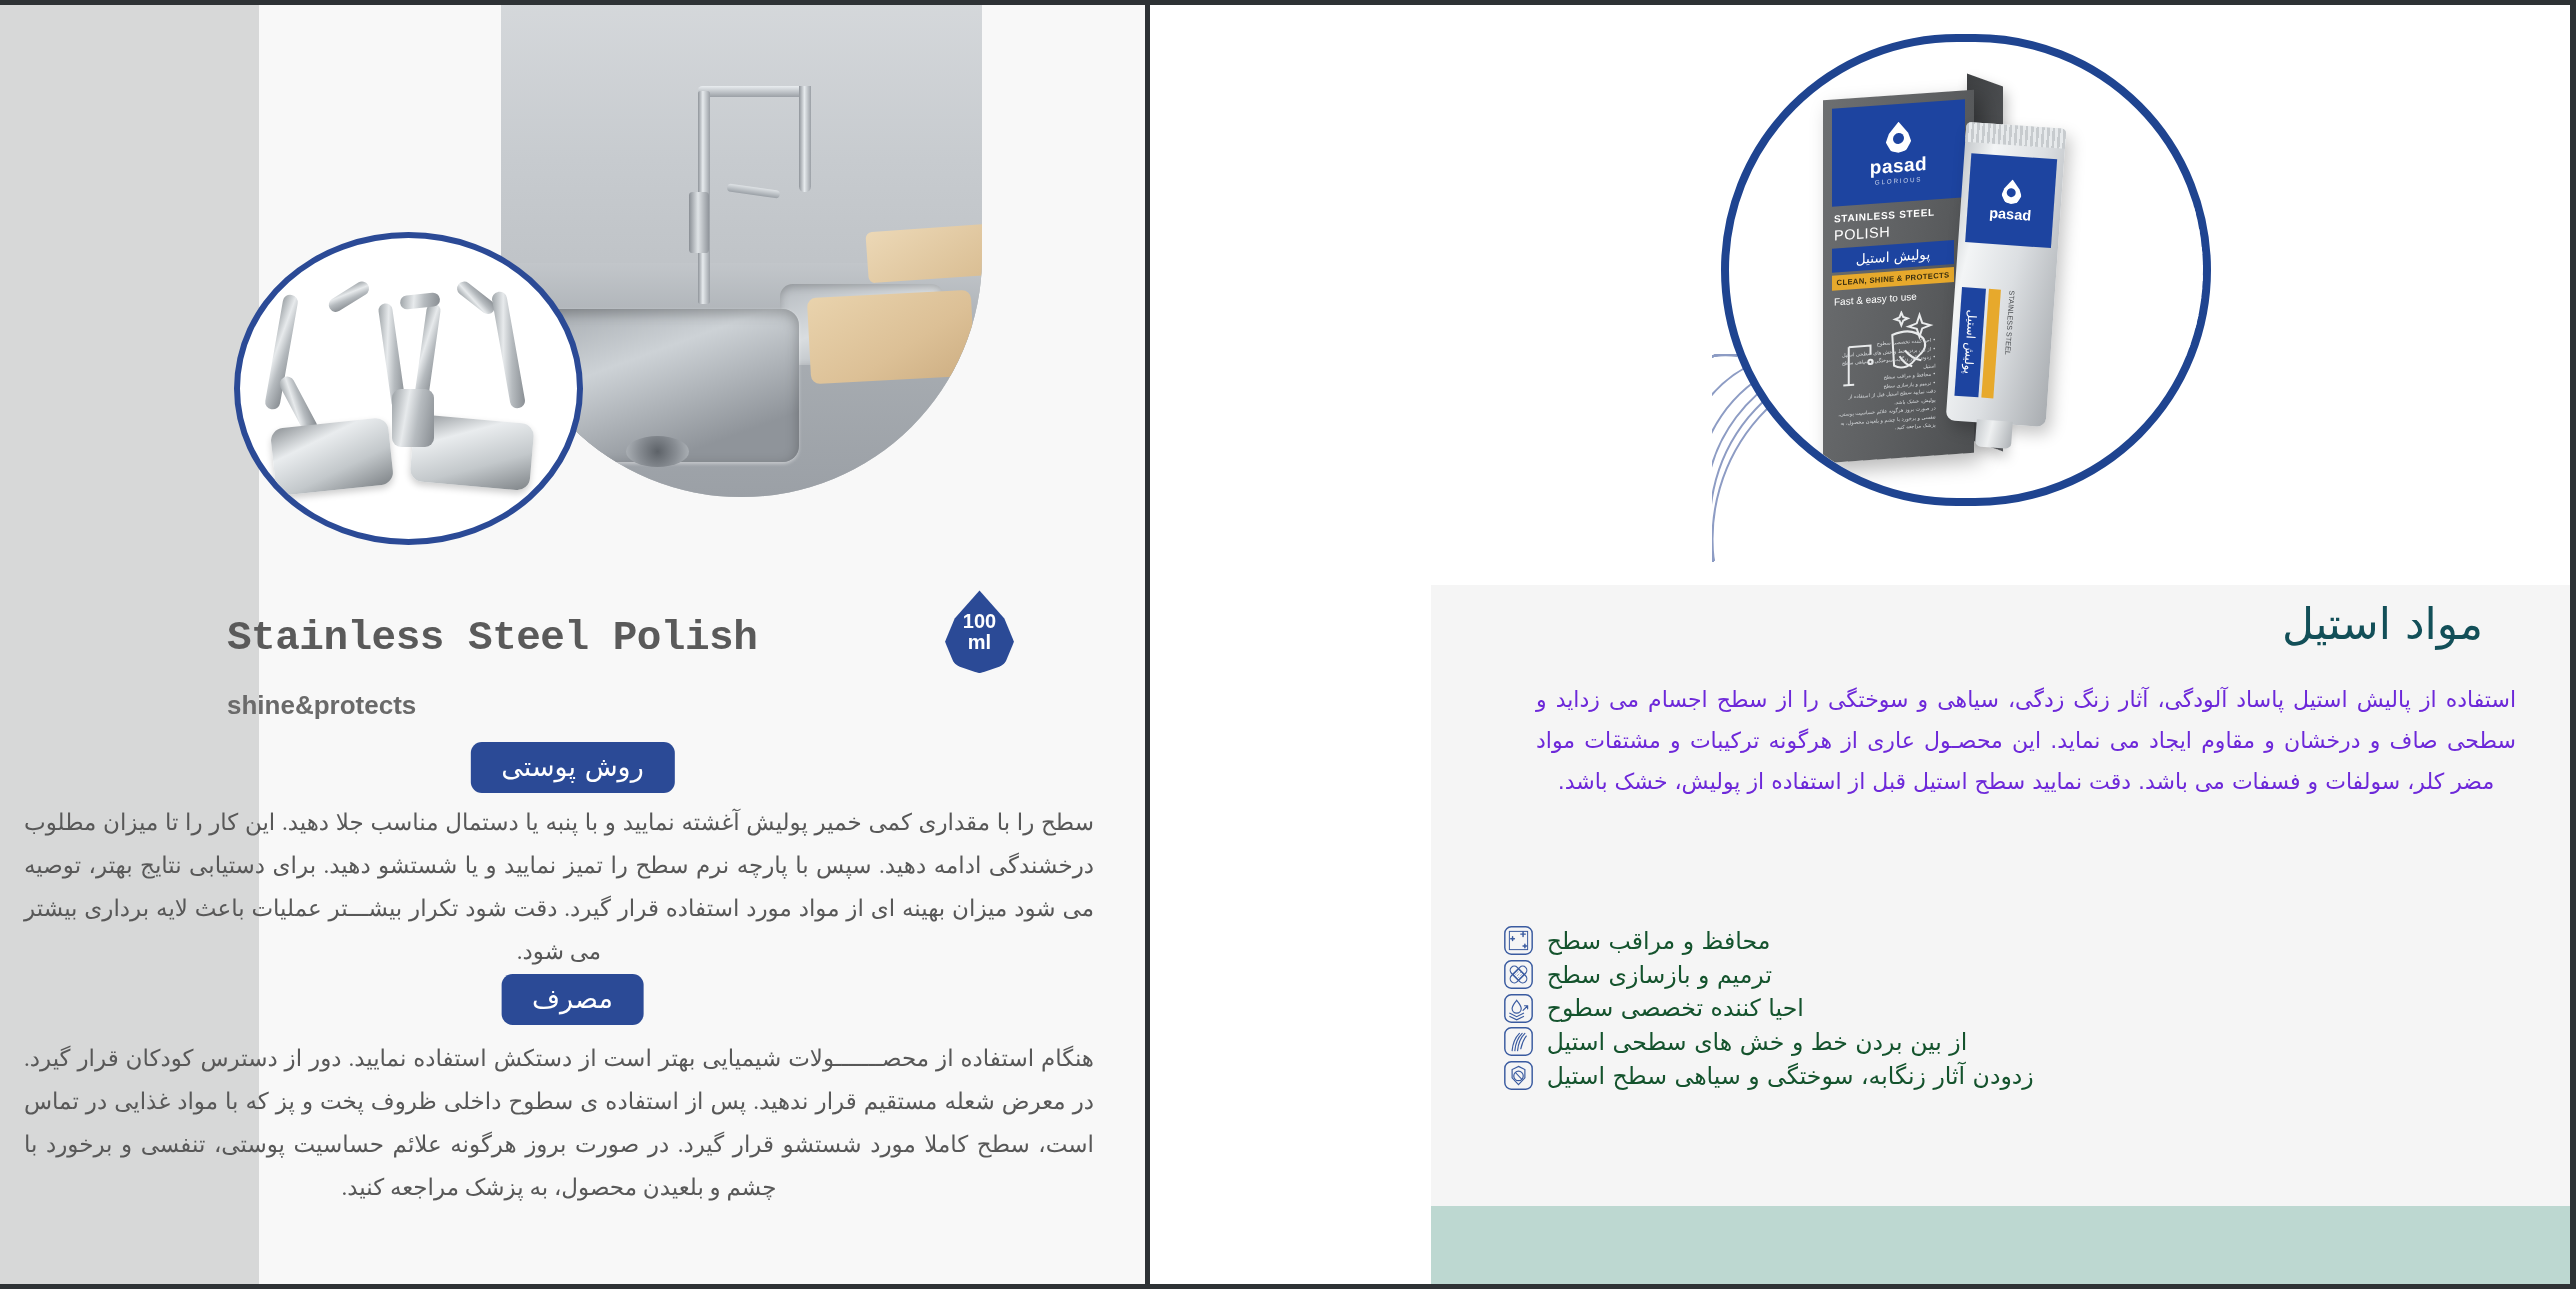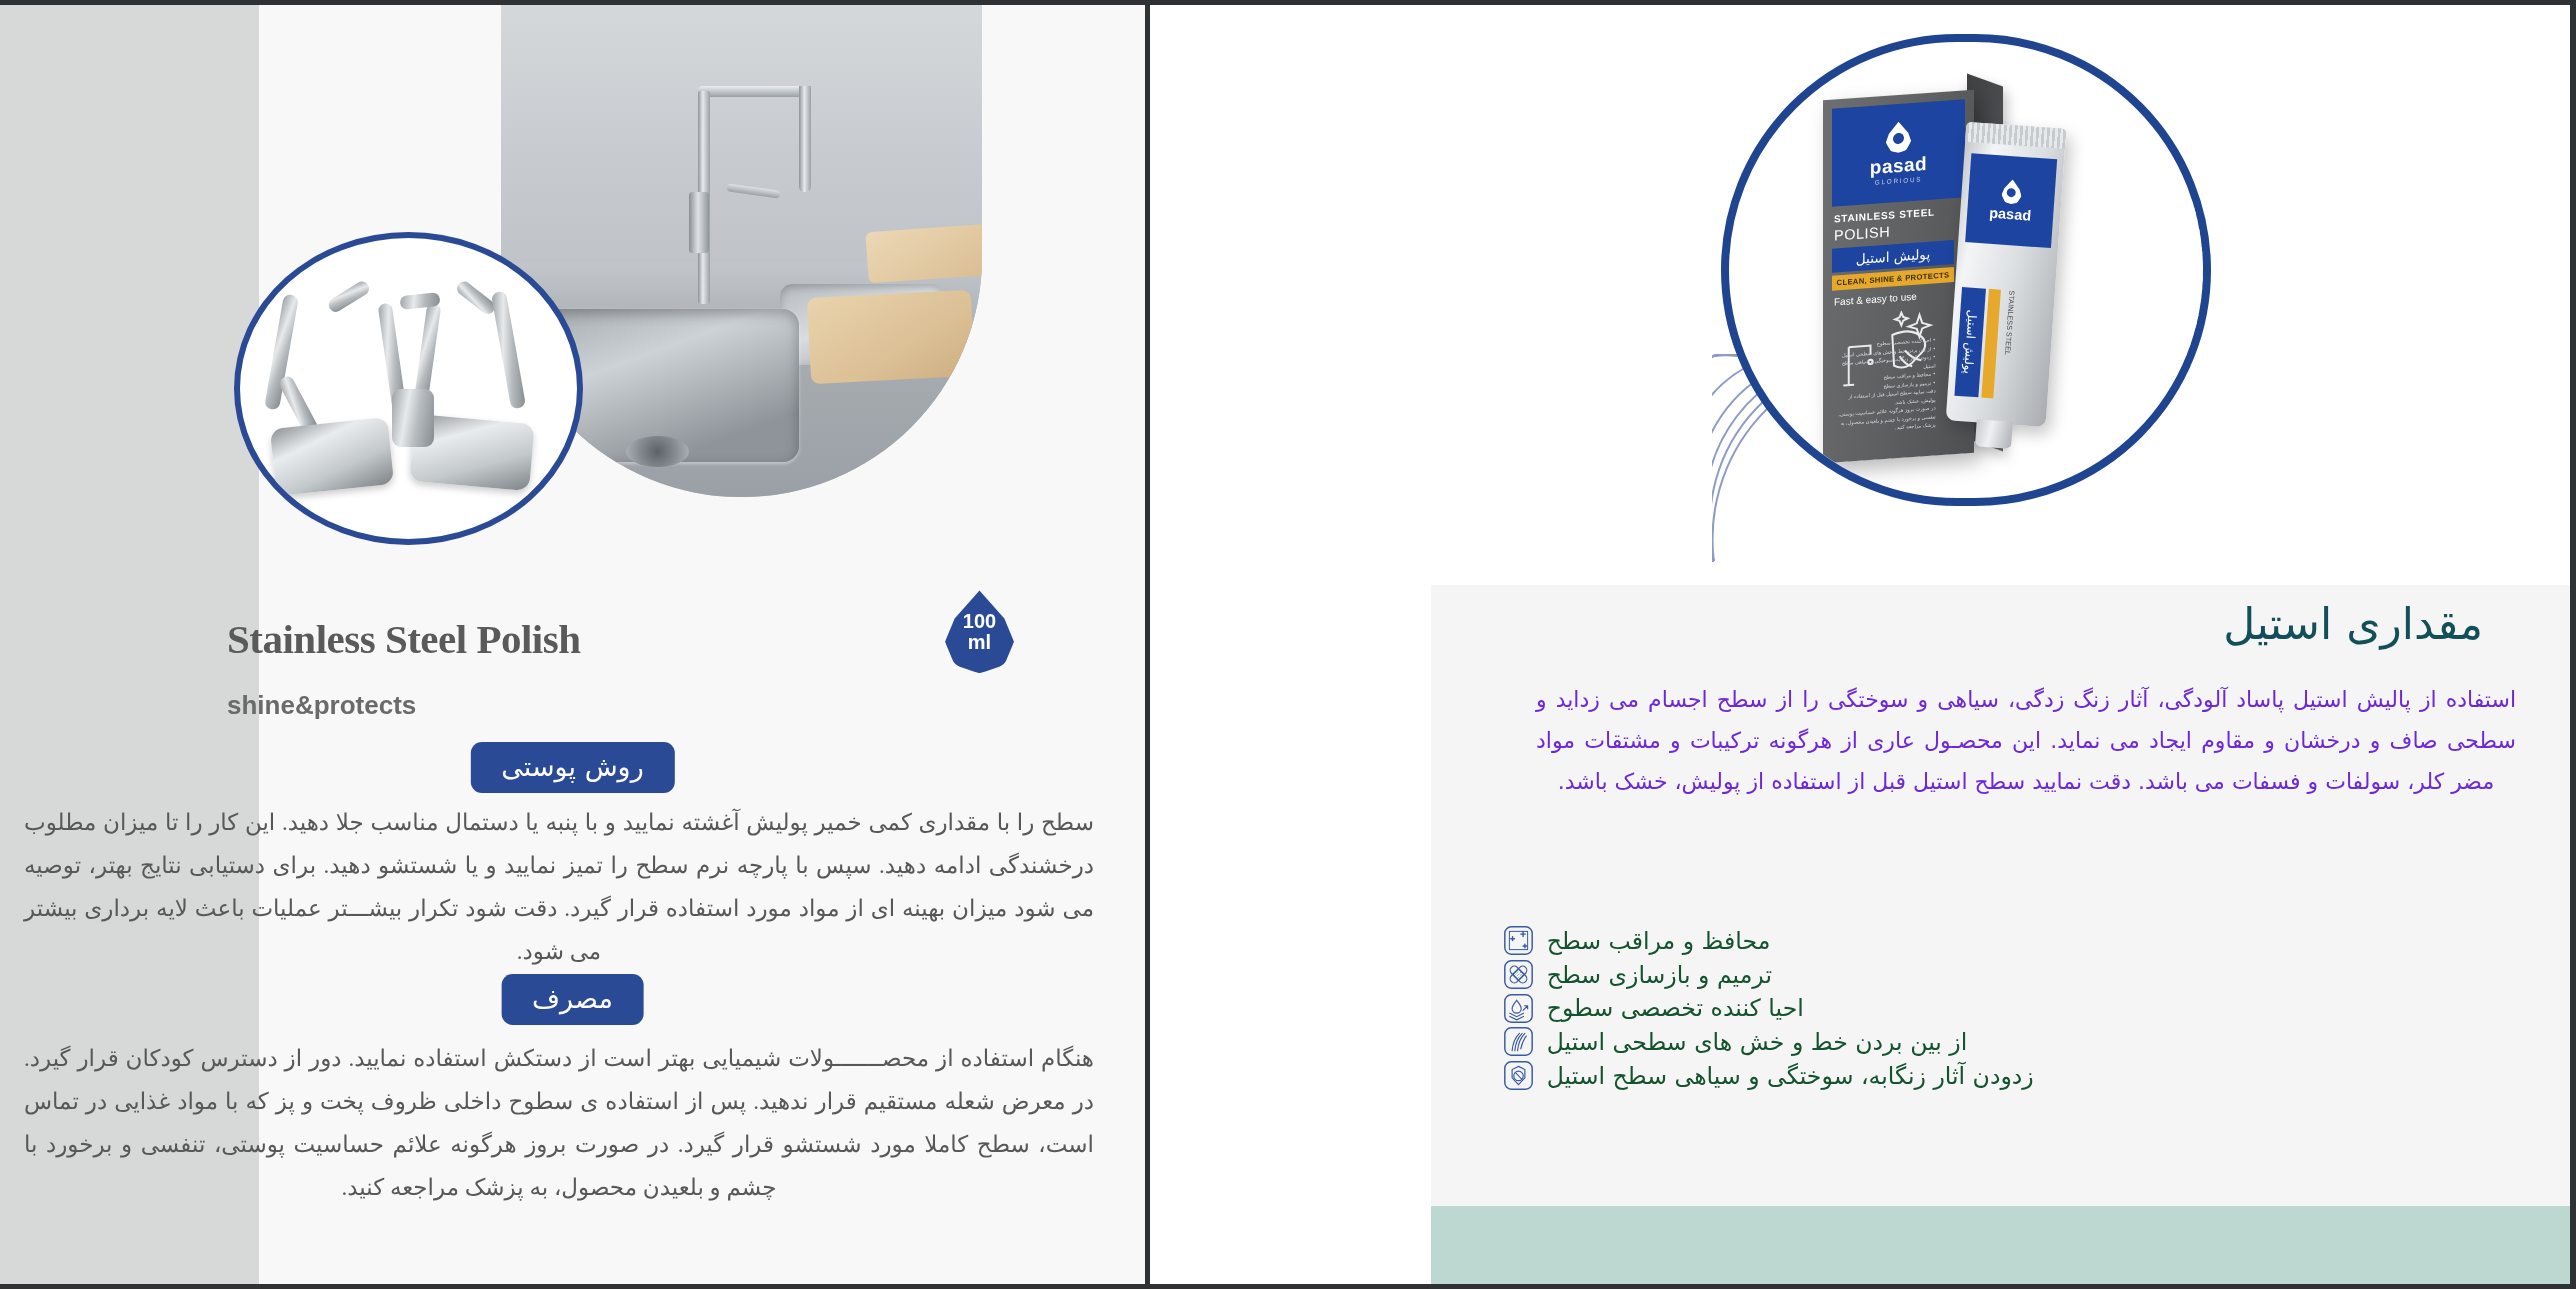--- a/index.html
+++ b/index.html
@@ -112,21 +112,21 @@
     position: absolute; border-radius: 12.7px;
     background: linear-gradient(160deg,#8d9296 0%, #e9ecee 30%, #c3c8cb 65%, #7e8387 100%);
     box-shadow: 0 3.6px 7.3px rgba(0,0,0,.2);
   }
 
   
   .product-title {
     position: absolute; left: 0; top: 610px; width: 100%;
     text-align: left; padding-left: 227px;
     font-size: 41px; color: #5a5a5a; letter-spacing: -0.5px;
-    font-family: Liberation Serif, serif;
+    font-family: Liberation Mono, monospace;
     direction: ltr;
   }
   .product-sub {
     position: absolute; left: 0; top: 685px; width: 100%;
     text-align: left; padding-left: 227px;
     font-size: 26px; color: #6a6a6a;
     font-family: "Liberation Sans", sans-serif;
     direction: ltr;
     font-weight: bold;
   }
@@ -398,21 +398,21 @@
           <span class="tube-brand">pasad</span>
         </div>
         <div class="tube-fa">پولیش استیل</div>
         <div class="tube-or"></div>
         <div class="tube-txt">STAINLESS STEEL</div>
         <div class="tube-cap"></div>
       </div>
     </div>
 
     <div class="right-card">
-      <h2 class="right-heading">مقداری استیل</h2>
+      <h2 class="right-heading">مواد استیل</h2>
       <p class="right-desc">استفاده از پالیش استیل پاساد آلودگی، آثار زنگ زدگی، سیاهی و سوختگی را از سطح اجسام می زداید و سطحی صاف و درخشان و مقاوم ایجاد می نماید. این محصـول عاری از هرگونه ترکیبات و مشتقات مواد مضر کلر، سولفات و فسفات می باشد. دقت نمایید سطح استیل قبل از استفاده از پولیش، خشک باشد.</p>
 
       <ul class="feature-list" style="list-style:none">
 
         <li class="feature-row">
           <span class="feature-label">محافظ و مراقب سطح</span>
           <span class="feature-icon">
             <svg viewBox="0 0 34 34" aria-hidden="true">
               <rect x="2" y="2" width="30" height="30" rx="7" fill="none" stroke="#3a5ba0" stroke-width="1.6"></rect>
               <rect x="7" y="7" width="20" height="20" fill="none" stroke="#3a5ba0" stroke-width="1.1"></rect>

